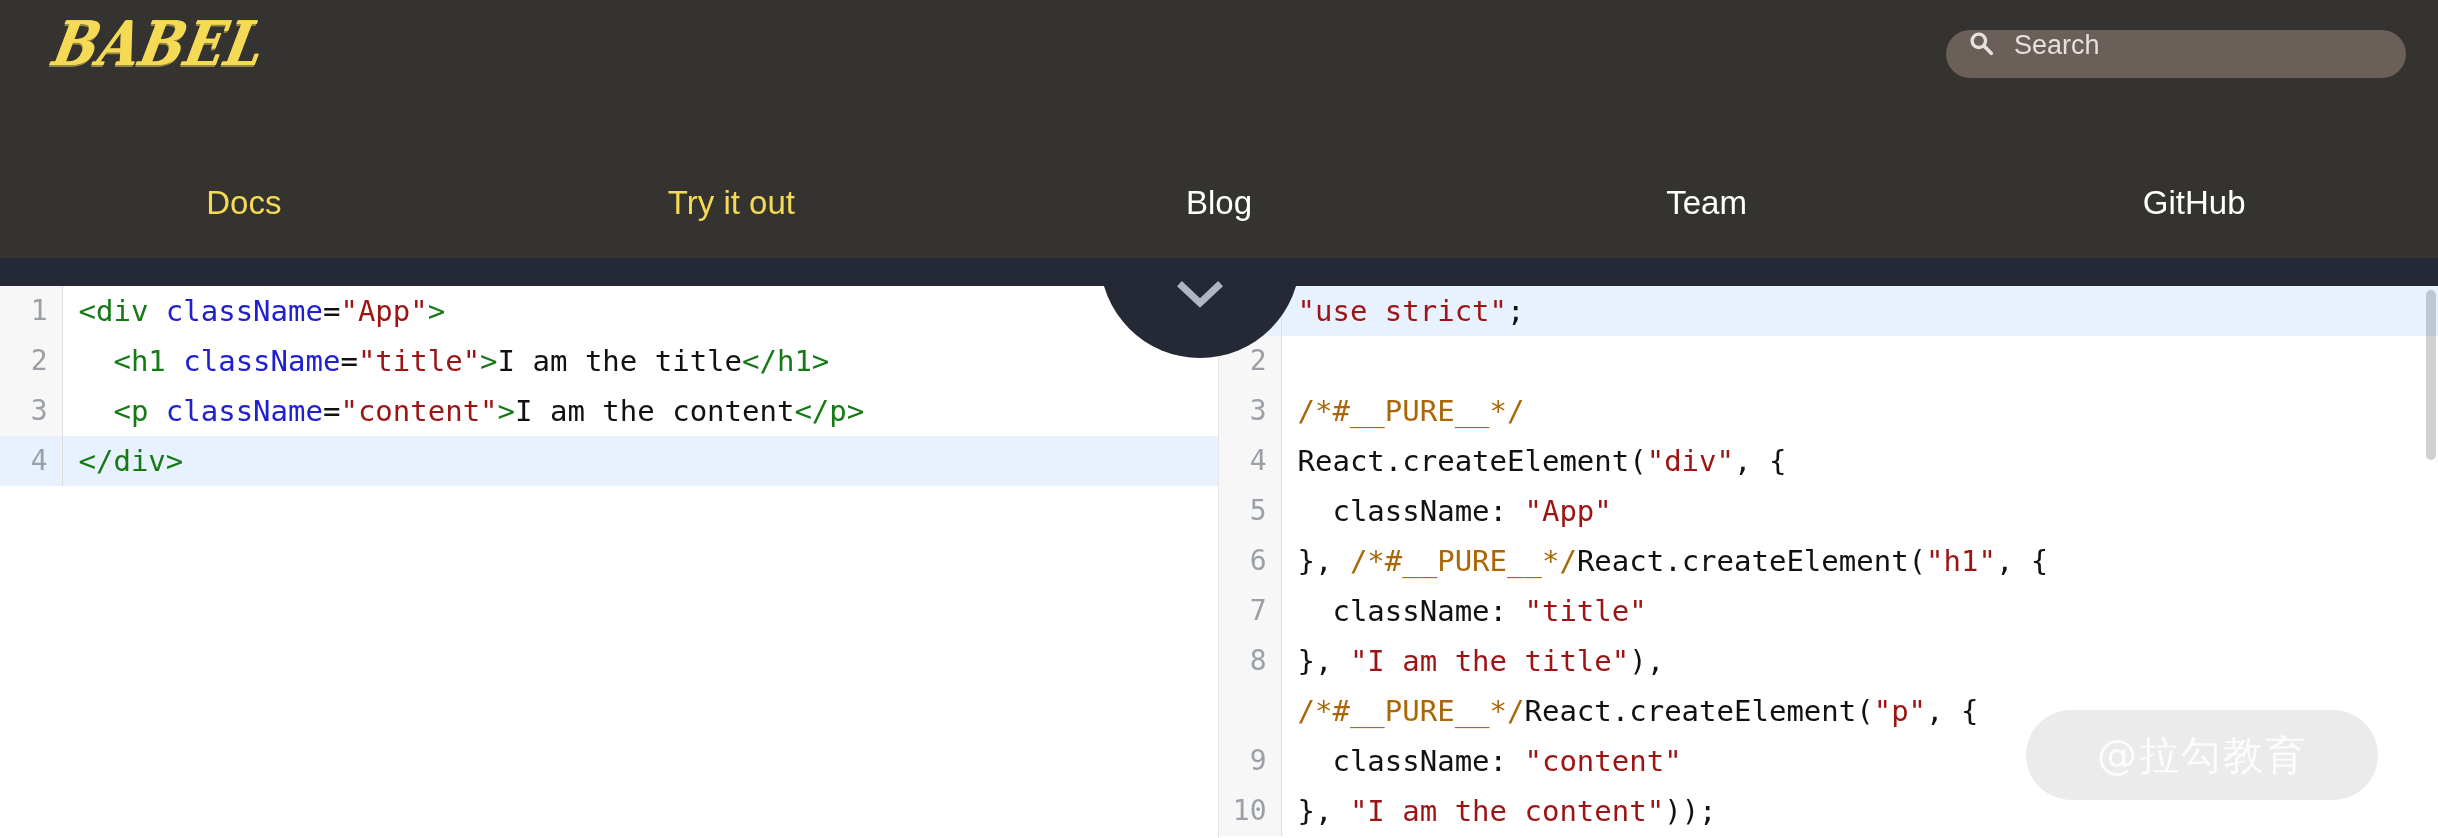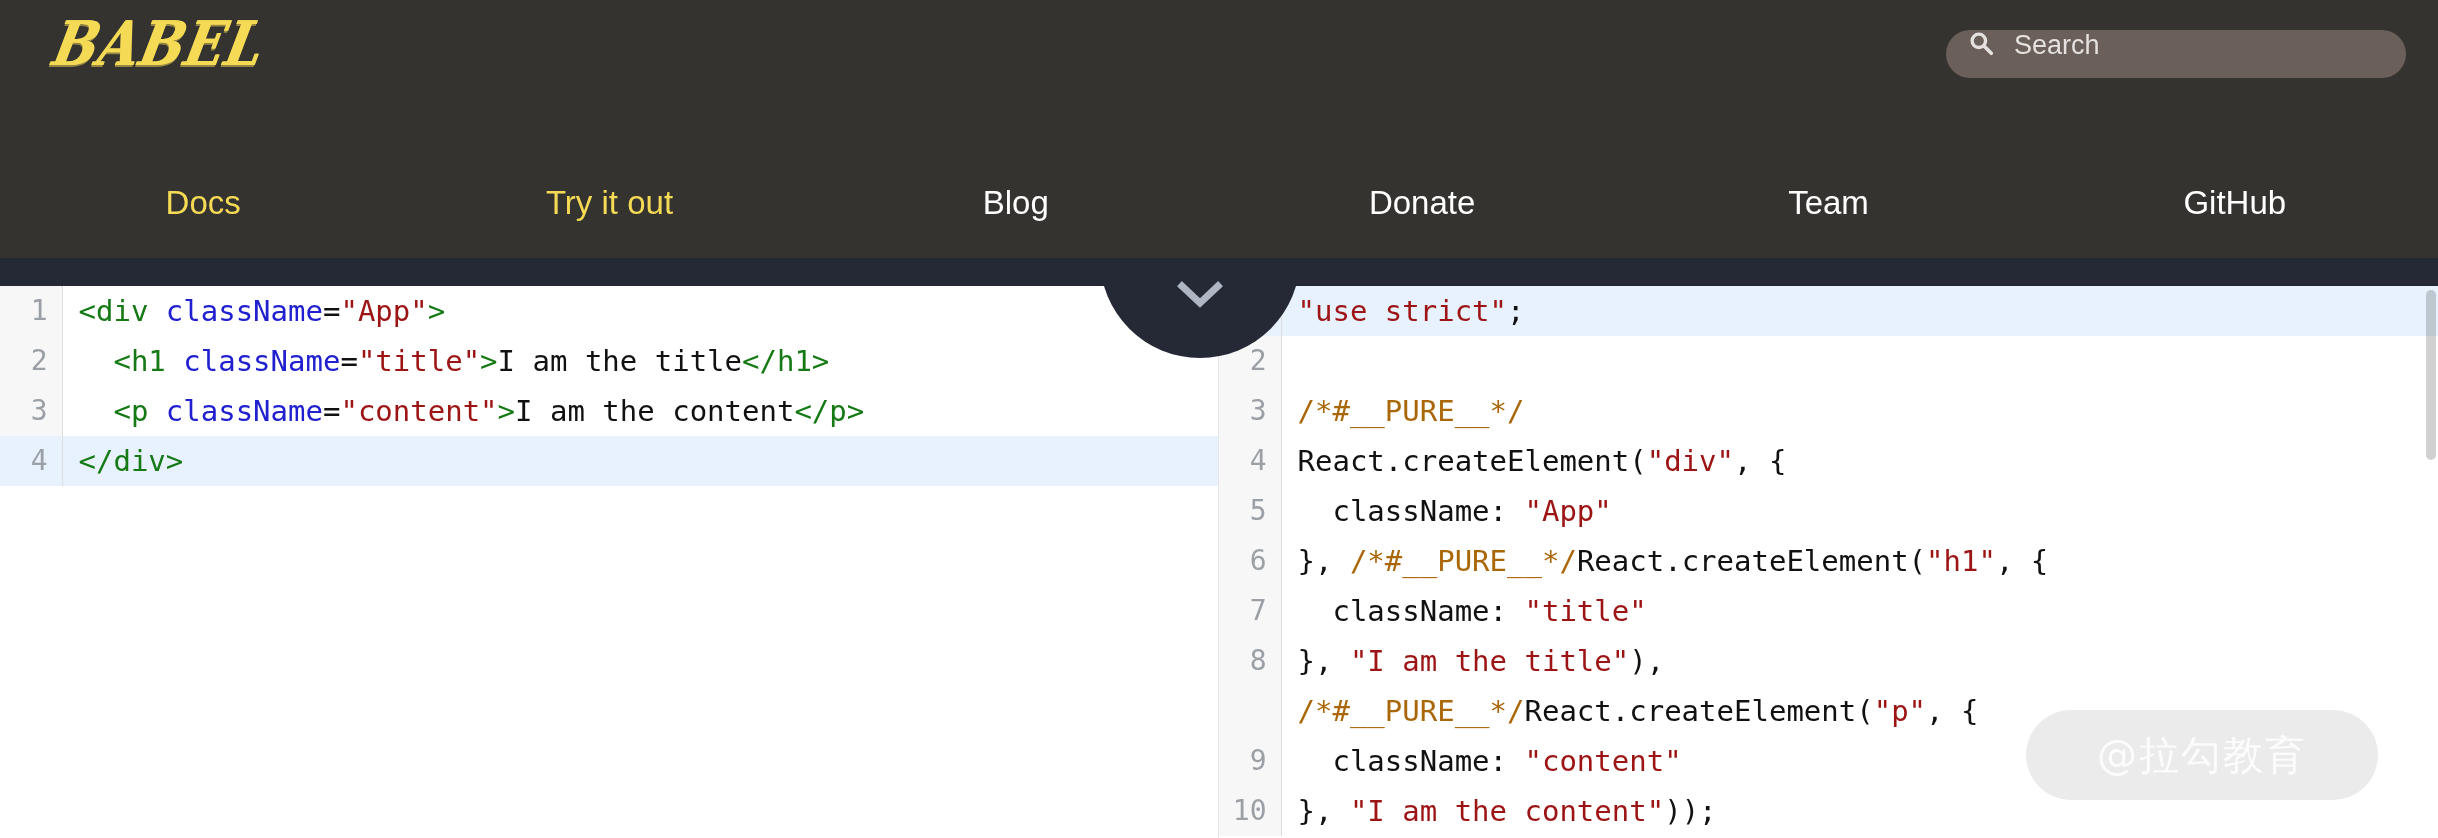--- a/index.html
+++ b/index.html
@@ -193,21 +193,20 @@
           <line x1="14.8" y1="14.8" x2="21.5" y2="21.5" stroke="#e4e1df" stroke-width="3.4" stroke-linecap="round"></line>
         </svg>
       </span>
       <span class="search-placeholder">Search</span>
     </div>
 
     <nav class="nav" id="nav-root">
         <div class="nav-item accent">Docs</div>
         <div class="nav-item accent">Try it out</div>
         <div class="nav-item">Blog</div>
-        <div class="nav-item">Donate</div>
         <div class="nav-item">Team</div>
         <div class="nav-item">GitHub</div>
       </nav>
   </div>
 
   <div class="navy-strip"></div>
 
   <div class="toggle-tab">
     <span class="chevron-icon">
       <svg viewBox="0 0 46 30" width="46" height="30" aria-hidden="true">

